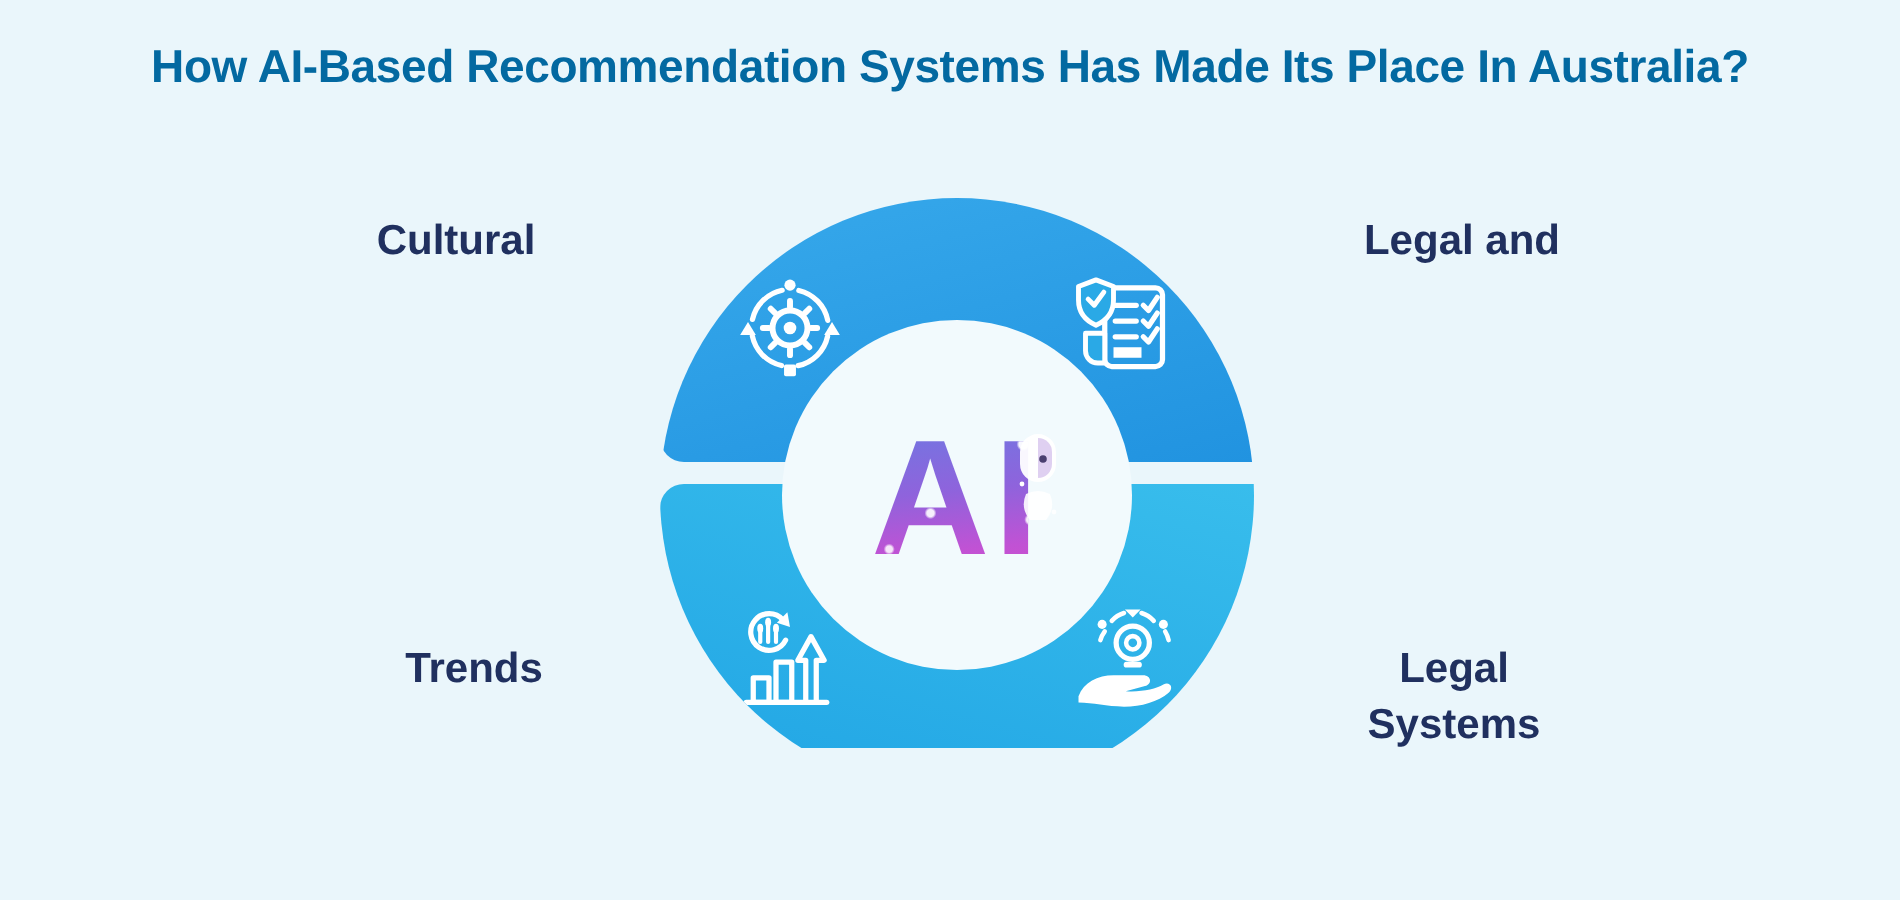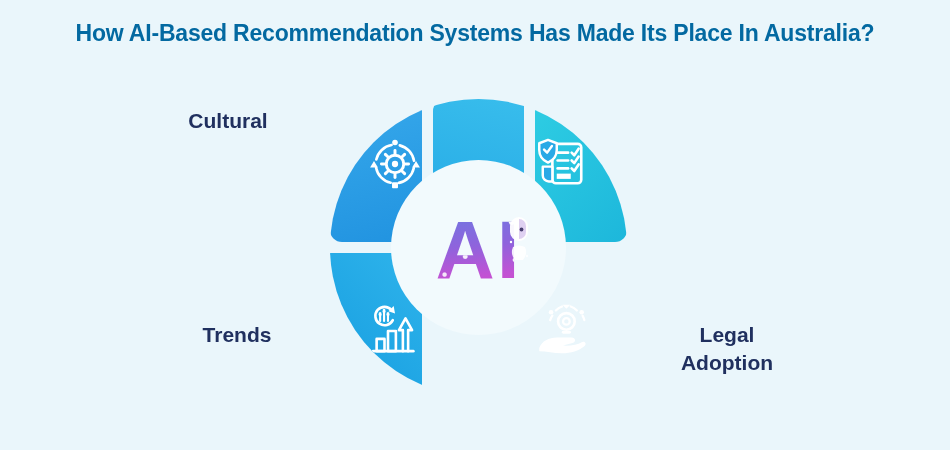--- a/index.html
+++ b/index.html
@@ -8,21 +8,21 @@
     font-family:"Liberation Sans",sans-serif;overflow:hidden;
   }
   .title{
     position:absolute;left:0;top:20px;width:100%;margin:0;text-align:center;
     font-size:23px;font-weight:800;letter-spacing:-0.2px;color:#0369a1;
   }
   
   .ring{
     position:absolute;left:330px;top:99px;width:297px;height:297px;
     border-radius:50%;overflow:hidden;
-    display:grid;grid-template-columns:1fr 1fr 1fr;grid-template-rows:1fr 1fr;gap:11px;
+    display:grid;grid-template-columns:1fr;grid-template-rows:1fr 1fr;gap:11px;
   }
   .quad{width:100%;height:100%;}
   .quad.tl{background:linear-gradient(165deg,#37a9eb,#2193e0);border-radius:0 12px 0 12px;}
   .quad.tr{background:linear-gradient(195deg,#38bdec,#23a7e5);border-radius:12px 0 12px 0;}
   .quad.bl{background:linear-gradient(135deg,#2ecde3,#1db7db);border-radius:12px 0 12px 0;}
   .quad.br{background:linear-gradient(225deg,#2fb4eb,#169de0);border-radius:0 12px 0 12px;}
   .hole{
     position:absolute;left:61px;top:61px;width:175px;height:175px;border-radius:50%;
     background:#f2fafd;display:flex;align-items:center;justify-content:center;
   }
@@ -153,22 +153,23 @@
       <path d="M21,14.5 a16,16 0 0 0 -2.5,5" fill="none" stroke="#fff" stroke-width="2.6" stroke-linecap="round"></path>
       <path d="M55.5,14.5 a16,16 0 0 1 2,5" fill="none" stroke="#fff" stroke-width="2.6" stroke-linecap="round"></path>
       <path d="M6,51.5 c3,-8 11,-12 20,-12 h17 c4.5,0 5.5,5 1,6.2 l-11,3 c9,0.5 17,-1 21.5,-3.8 c3.5,-2.2 6.3,1.8 3,4.6 c-6,5.1 -15.5,8 -25.5,8 c-10,0 -17.5,-2.3 -26,-2.3 z" fill="#fff"></path>
     </svg>
   </div>
 
   <div class="label label-tl">
     <div>Cultural</div>
   </div>
   <div class="label label-tr">
+    <div>Legal and</div>
   </div>
   <div class="label label-bl">
     <div>Trends</div>
   </div>
   <div class="label label-br">
     <div>Legal</div>
-    <div>Adoption</div>
+    <div>Systems</div>
   </div>
 
 </div>
 
 </body></html>

